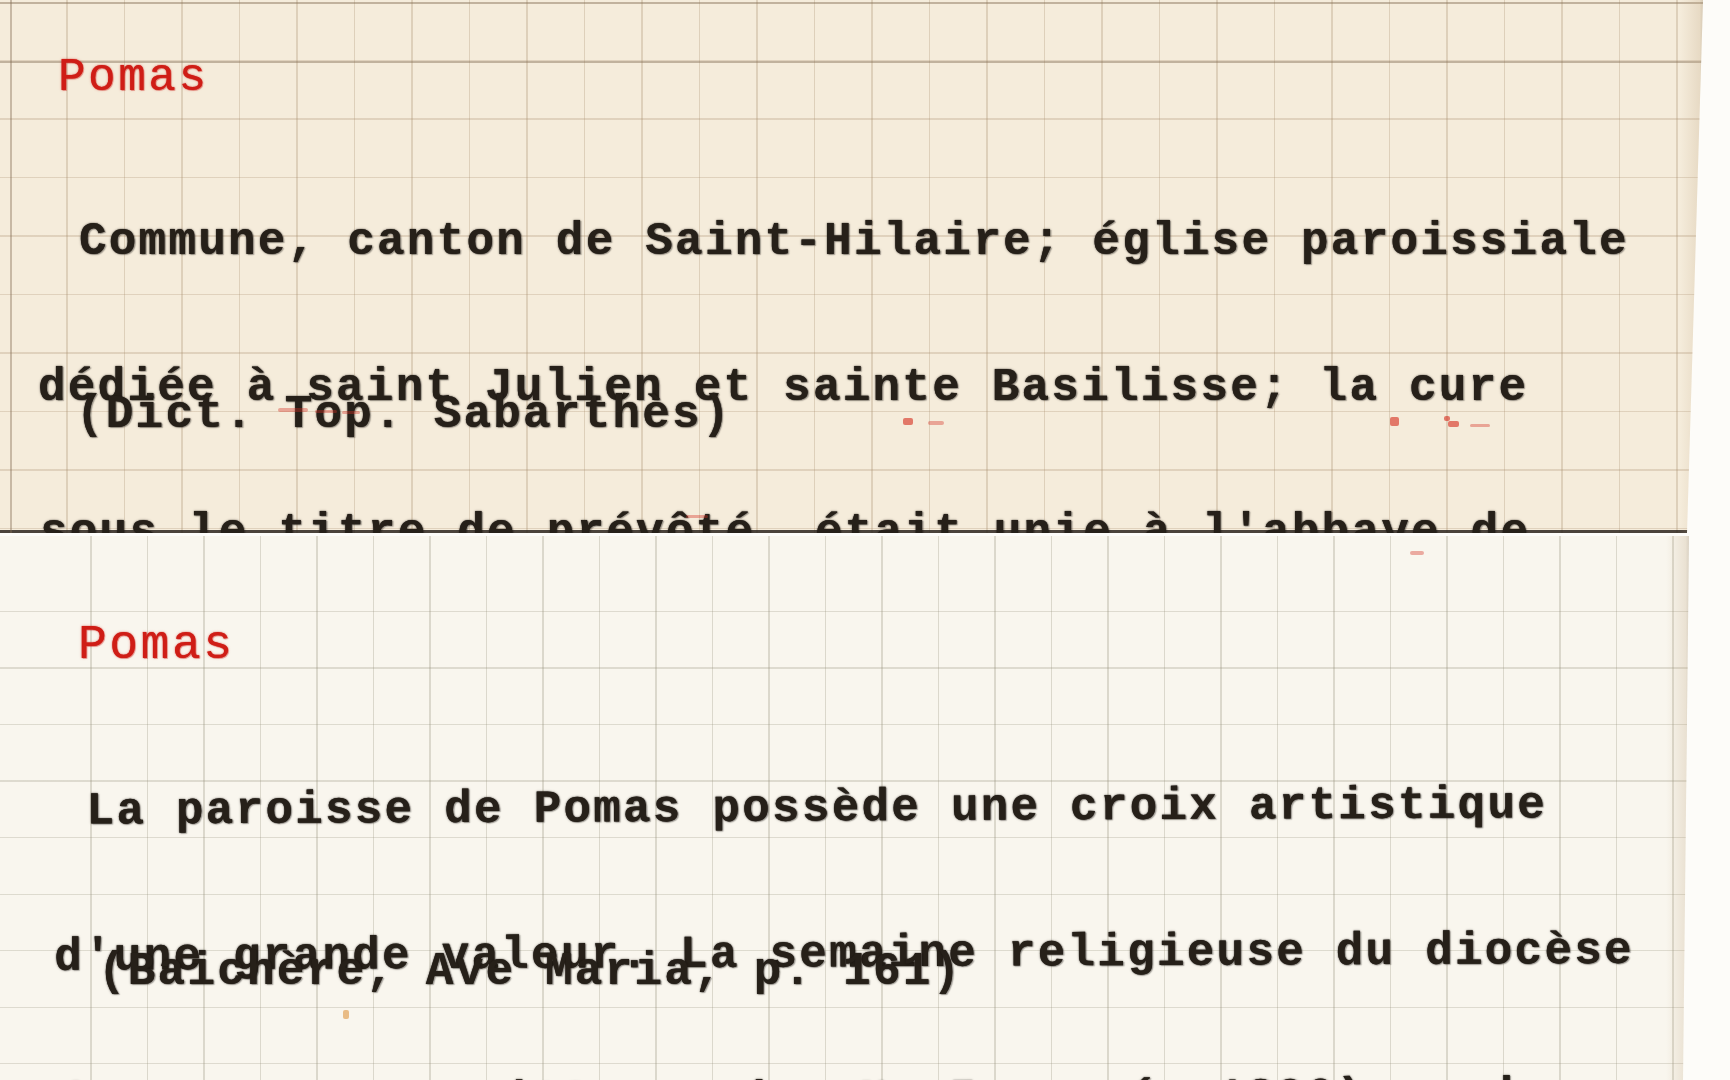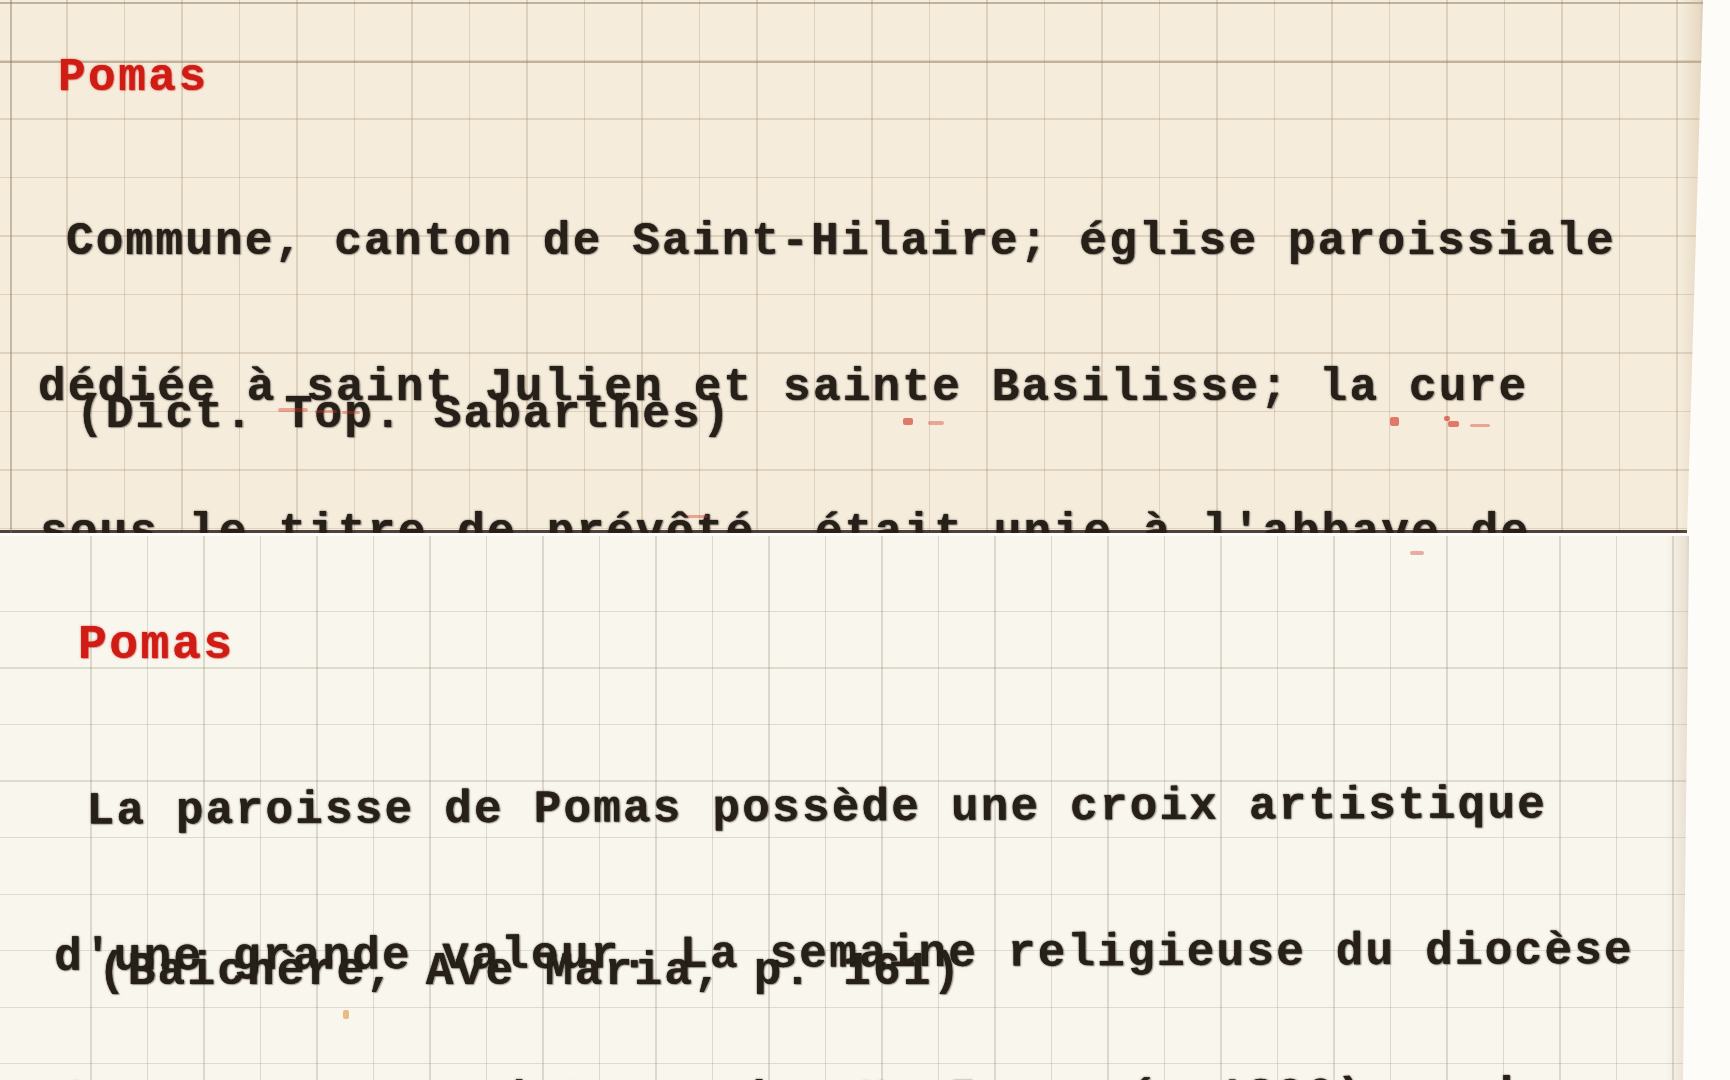--- a/index.html
+++ b/index.html
@@ -48,21 +48,21 @@
     line-height:48.5px;
     letter-spacing:2.2px;
     white-space:pre;
     text-shadow:
       0 0 1px rgba(30,24,20,.95),
       0 0 2.6px rgba(30,24,20,.42),
       1.4px 1px 1px rgba(30,24,20,.28);
   }
   .title{
     position:absolute;
-    font-weight:700;font-size:46px;line-height:50px;letter-spacing:2.5px;
+    font-weight:400;font-size:46px;line-height:50px;letter-spacing:2.5px;
     color:var(--red);
     text-shadow:
       0 0 1px rgba(205,30,22,.9),
       0 0 3px rgba(205,30,22,.35),
       1px .8px .6px rgba(205,30,22,.3);
   }
   .body-block{position:absolute;}
   .line{display:block;}
   .citation{position:absolute;}
 
@@ -76,21 +76,21 @@
 <div class="stage">
 
   <section class="card card-1">
     <div class="accent-h" style="top:2px;width:1703px;"></div>
     <div class="accent-h" style="top:61px;width:1703px;"></div>
     <div class="accent-v" style="left:10px;height:533px;"></div>
 
     <h1 class="title" style="left:58px;top:22px;">Pomas</h1>
 
     <div class="body-block type" style="left:0;top:121px;">
-      <span class="line" style="margin-left:66px;">Commune, canton de Saint-Hilaire; église paroissiale</span>
+      <span class="line" style="margin-left:66px;padding-left:13px;">Commune, canton de Saint-Hilaire; église paroissiale</span>
       <span class="line" style="margin-left:38px;">dédiée à saint Julien et sainte Basilisse; la cure</span>
       <span class="line" style="margin-left:40px;">sous le titre de prévôté, était unie à l'abbaye de</span>
       <span class="line" style="margin-left:42px;">Saint-Hilaire; sénéchaussée de Carcassonne. Ce lieu es t</span>
       <span class="line" style="margin-left:44px;">cité en 844, le château en 1319, l'église en 1515.</span>
     </div>
 
     <div class="citation type" style="left:76px;top:391px;">(Dict. Top. Sabarthès)</div>
 
     <div class="red-mark faint" style="left:278px;top:408px;width:30px;height:4px;"></div>
     <div class="red-mark faint" style="left:315px;top:410px;width:22px;height:3px;"></div>

